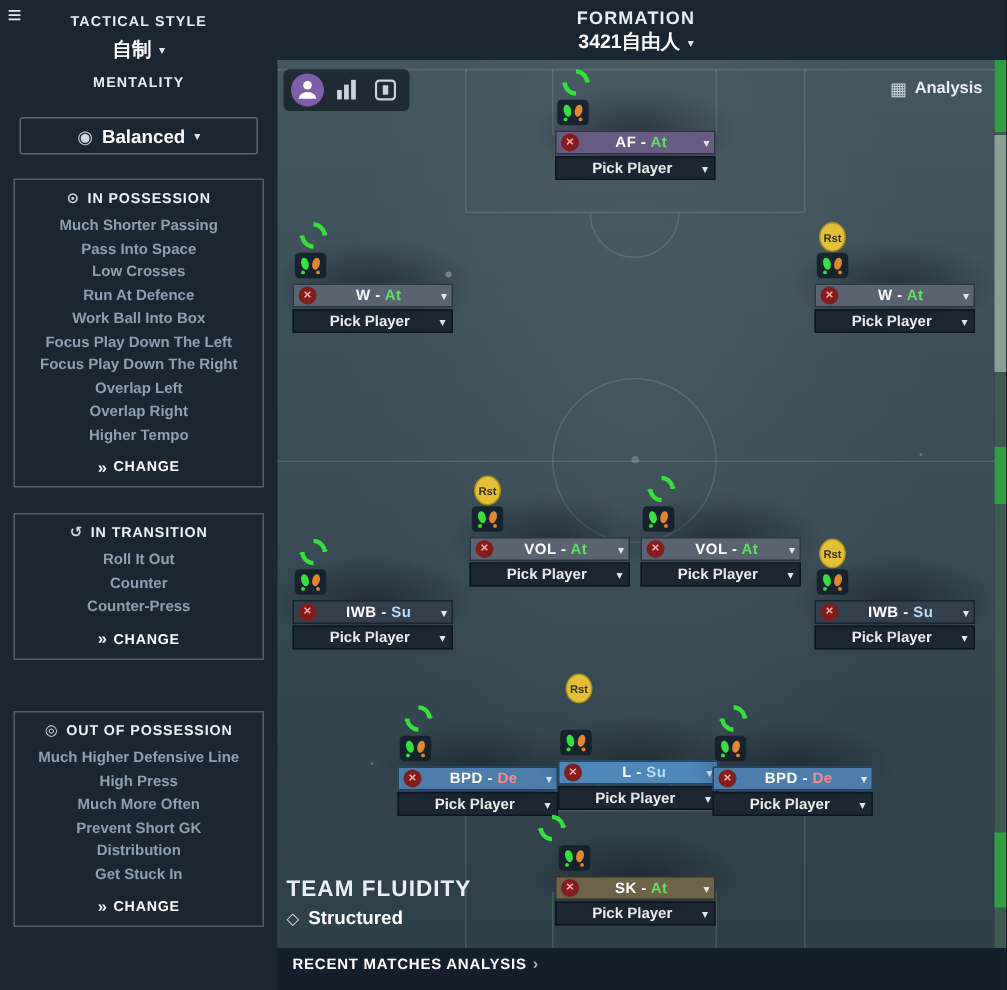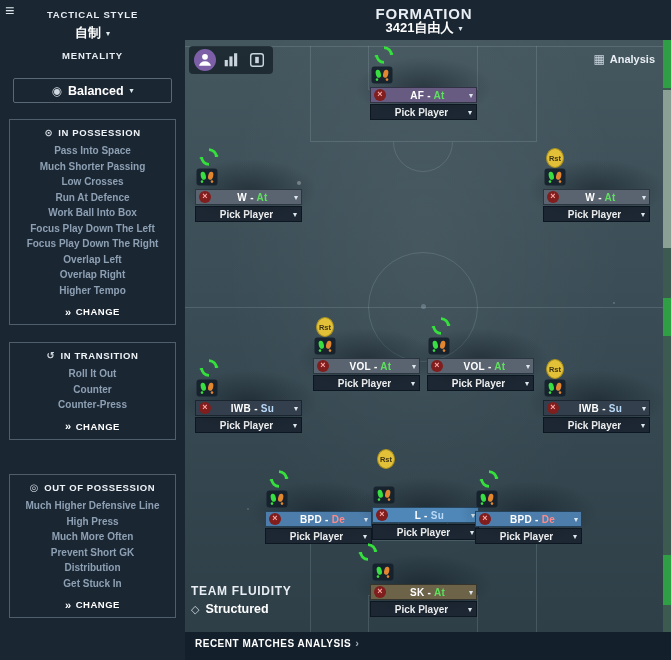--- a/index.html
+++ b/index.html
@@ -26,21 +26,21 @@
   .sbox-head{display:flex;justify-content:center;align-items:center;gap:5px;font-size:9.5px;
     font-weight:bold;letter-spacing:.6px;color:#eef3f7;padding:2px 0 5px 0;}
   .sb-icon{font-size:10px;color:#cfd8e0;}
   .sitem{font-size:10px;font-weight:bold;color:#8da0b3;text-align:center;line-height:15.5px;}
   .change{display:flex;justify-content:center;align-items:center;gap:4px;font-size:9.5px;
     font-weight:bold;letter-spacing:.5px;color:#fff;margin-top:8px;cursor:pointer;}
   .chev{font-size:11px;color:#fff;line-height:10px;}
 
   
   .top-header{position:absolute;left:185px;top:0;width:486px;height:40px;background:#1b2633;}
-  .form-label{position:absolute;top:5px;left:0;width:478px;text-align:center;font-size:15px;
+  .form-label{position:absolute;top:5px;left:0;width:478px;text-align:center;font-size:12px;
     font-weight:bold;letter-spacing:.8px;color:#e8eef3;}
   .form-dd{position:absolute;top:19px;left:0;width:478px;display:flex;justify-content:center;
     align-items:center;gap:5px;font-size:13px;font-weight:bold;color:#fff;cursor:pointer;}
 
   
   .pitch{position:absolute;left:185px;top:40px;width:478px;height:592px;overflow:hidden;
     background:radial-gradient(ellipse at 50% 35%, rgba(255,255,255,0.05), transparent 60%),
                linear-gradient(180deg,#44565e 0%,#3a4c55 45%,#2e3f48 100%);}
   .mark{position:absolute;border:0 solid rgba(205,228,238,0.15);}
   .m-topline{left:0;width:100%;top:6px;border-top-width:1px;}
@@ -60,21 +60,21 @@
   .ptoolbar{position:absolute;left:4px;top:6px;display:flex;align-items:center;gap:4px;
     background:rgba(13,21,29,.65);border-radius:4px;padding:3px 5px;}
   .tbi{width:22px;height:22px;display:flex;align-items:center;justify-content:center;cursor:pointer;}
   .tbi svg{width:18px;height:18px;}
   .person-bg{background:#7d5fa8;border-radius:50%;}
   .analysis{position:absolute;right:8px;top:12px;display:flex;align-items:center;gap:5px;
     font-size:11px;font-weight:bold;color:#e8eef3;cursor:pointer;}
   .grid-i{font-size:12px;color:#c9d4de;}
 
   .fluidity{position:absolute;left:6px;top:544px;}
-  .flu-label{font-size:12px;font-weight:bold;letter-spacing:.7px;color:#e8eef3;}
+  .flu-label{font-size:15px;font-weight:bold;letter-spacing:.7px;color:#e8eef3;}
   .flu-val{display:flex;align-items:center;gap:6px;font-size:12.5px;font-weight:bold;color:#fff;margin-top:4px;}
   .dia{font-size:11px;color:#cfd8e0;}
 
   
   .pcard{position:absolute;width:107px;}
   .pcard::before{content:"";position:absolute;left:-16px;right:-16px;top:12px;height:62px;
     background:radial-gradient(ellipse at center, rgba(14,24,32,.5), transparent 70%);}
   .status{position:relative;height:42px;}
   .icon-spin{position:absolute;left:4px;top:0;width:20px;height:20px;}
   .icon-feet{position:absolute;left:1px;top:21px;width:22px;height:18px;}
@@ -148,22 +148,22 @@
       <span class="m-icon">◉</span>
       <span>Balanced</span>
       <span class="caret">▾</span>
     </div>
 
     <section class="sbox" style="top:119px">
       <div class="sbox-head">
         <span class="sb-icon">⊙</span>
         <span>IN POSSESSION</span>
       </div>
+      <div class="sitem">Much Shorter Passing</div>
       <div class="sitem">Pass Into Space</div>
-      <div class="sitem">Much Shorter Passing</div>
       <div class="sitem">Low Crosses</div>
       <div class="sitem">Run At Defence</div>
       <div class="sitem">Work Ball Into Box</div>
       <div class="sitem">Focus Play Down The Left</div>
       <div class="sitem">Focus Play Down The Right</div>
       <div class="sitem">Overlap Left</div>
       <div class="sitem">Overlap Right</div>
       <div class="sitem">Higher Tempo</div>
       <div class="change">
         <span class="chev">»</span>

